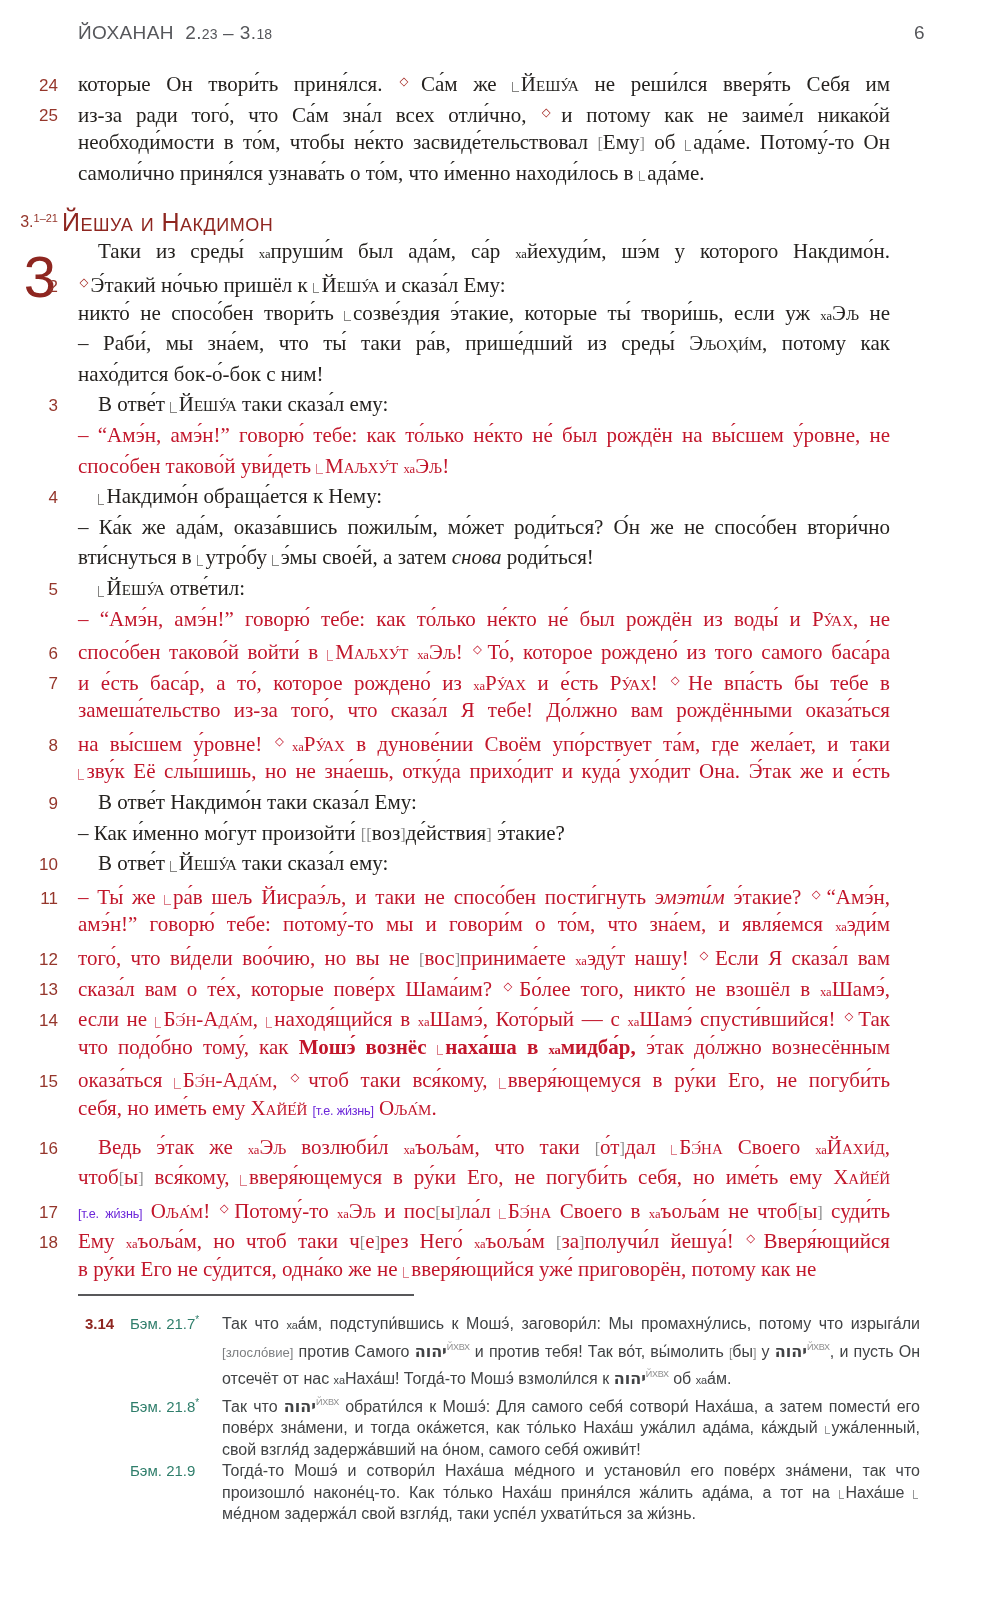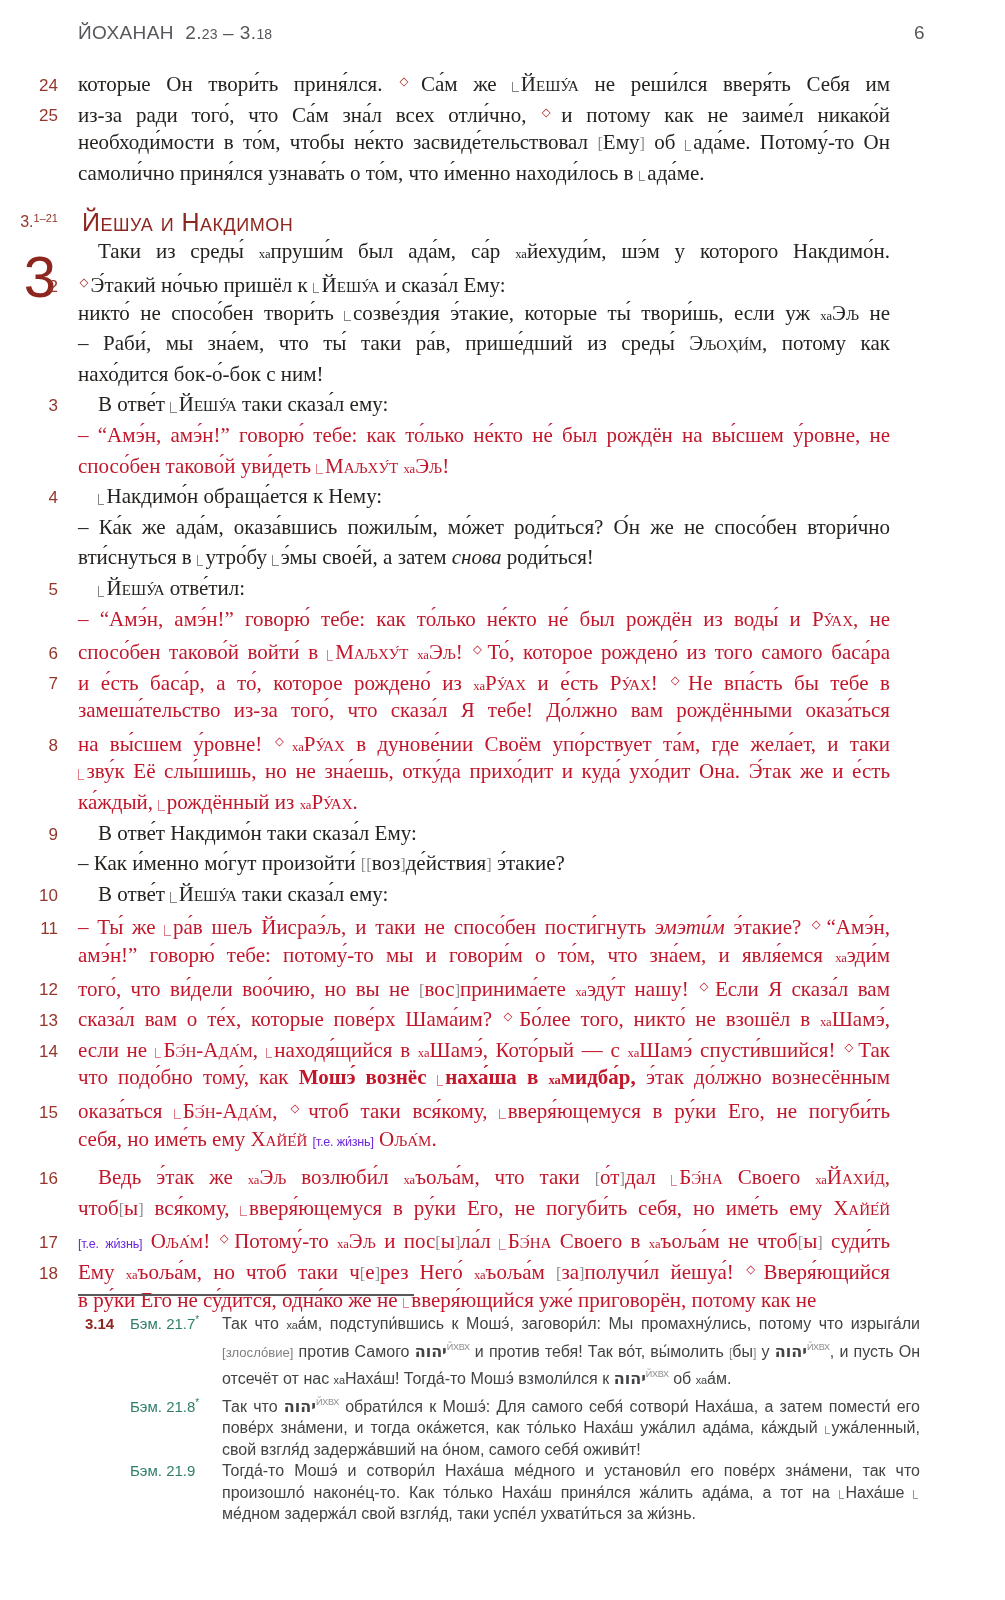--- a/index.html
+++ b/index.html
@@ -22,21 +22,21 @@
   .chap3{position:absolute;right:2px;top:-8px;font-size:58px;line-height:54px;color:#8e2620;}
   .tx{flex:none;width:812px;margin-left:20px;font-size:21px;}
   .tx.j{text-align:justify;text-align-last:justify;text-justify:inter-word;}
   .tx.ind{text-indent:20px;}
   .tx.red{color:#c2162b;}
   
   .hrow{display:flex;align-items:flex-end;height:36px;margin-top:12px;line-height:28px;white-space:nowrap;}
   .chref{flex:none;width:58px;text-align:right;font-family:"Liberation Sans","DejaVu Sans",sans-serif;
          font-size:16px;color:#95362b;}
   .chref sup{font-size:11px;vertical-align:5px;}
-  .heading{flex:none;margin-left:24px;font-family:"Liberation Sans","DejaVu Sans",sans-serif;
+  .heading{flex:none;margin-left:4px;font-family:"Liberation Sans","DejaVu Sans",sans-serif;
            font-variant:small-caps;font-size:25px;color:#8e2620;letter-spacing:.5px;}
   
   .n{font-variant:small-caps;}
   .h{font-size:.6em;}
   .d{font-size:.55em;vertical-align:.5em;color:#a3251f;margin:0 .2em 0 .12em;}
   .red .d{color:inherit;}
   .c{display:inline-block;width:.26em;height:.46em;border-left:1.5px solid currentColor;
      border-bottom:1.5px solid currentColor;opacity:.55;vertical-align:-.08em;margin-right:.1em;}
   .b{color:#8d8d8d;font-size:.78em;}
   .g{color:#6d28d9;font-size:.6em;font-family:"Liberation Sans","DejaVu Sans",sans-serif;letter-spacing:-.2px;}
@@ -154,24 +154,20 @@
         <span class="vn"></span>
         <div class="tx j red">замеша́тельство из-за того́, что сказа́л Я тебе! До́лжно вам рождёнными оказа́ться</div>
       </div>
       <div class="row">
         <span class="vn">8</span>
         <div class="tx j red">на вы́сшем у́ровне! <span class="d">◇</span><span class="h">ха</span><span class="n">Ру́ах</span> в дунове́нии Своём упо́рствует та́м, где жела́ет, и таки</div>
       </div>
       <div class="row">
         <span class="vn"></span>
         <div class="tx j red"><span class="c"></span>зву́к Её слы́шишь, но не зна́ешь, отку́да прихо́дит и куда́ ухо́дит Она. Э́так же и е́сть</div>
-      </div>
-      <div class="row">
-        <span class="vn"></span>
-        <div class="tx red">ка́ждый, <span class="c"></span>рождённый из <span class="h">ха</span><span class="n">Ру́ах</span>.</div>
       </div>
       <div class="row">
         <span class="vn">9</span>
         <div class="tx ind">В отве́т Накдимо́н таки сказа́л Ему:</div>
       </div>
       <div class="row">
         <span class="vn"></span>
         <div class="tx">– Как и́менно мо́гут произойти́ <span class="b">[[</span>воз<span class="b">]</span>де́йствия<span class="b">]</span> э́такие?</div>
       </div>
       <div class="row">

